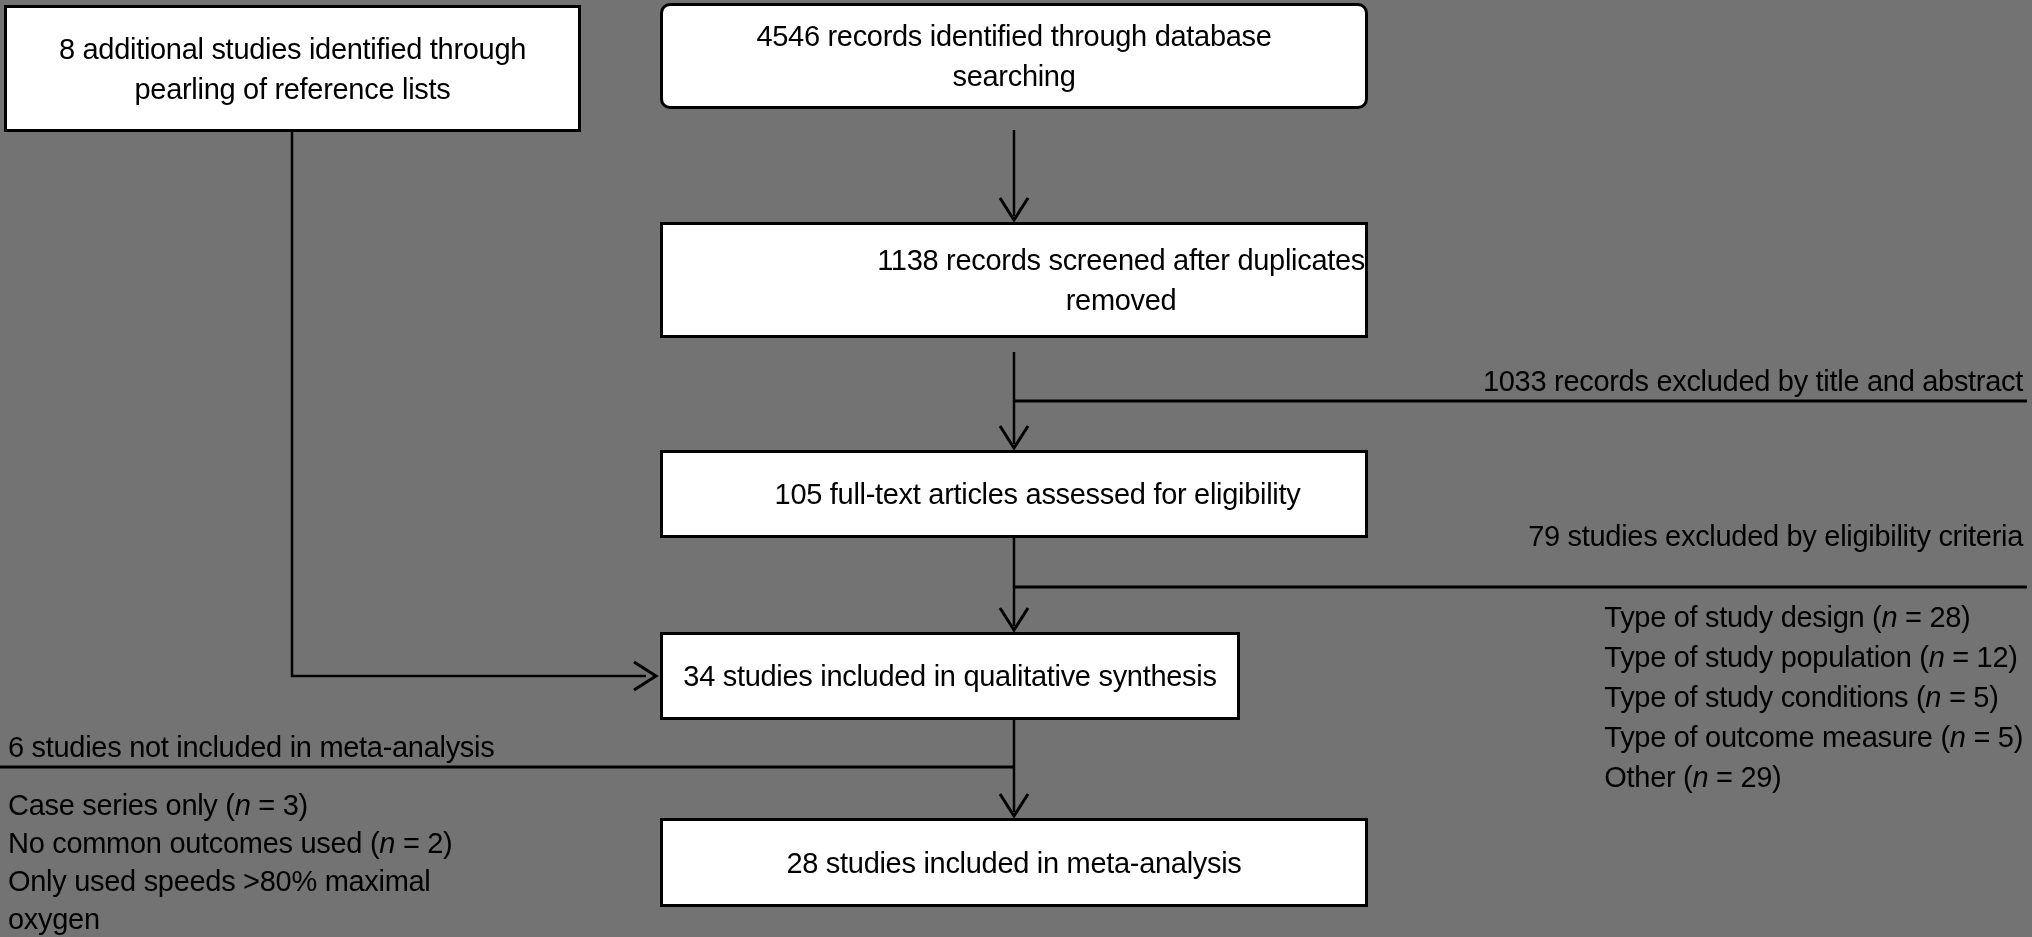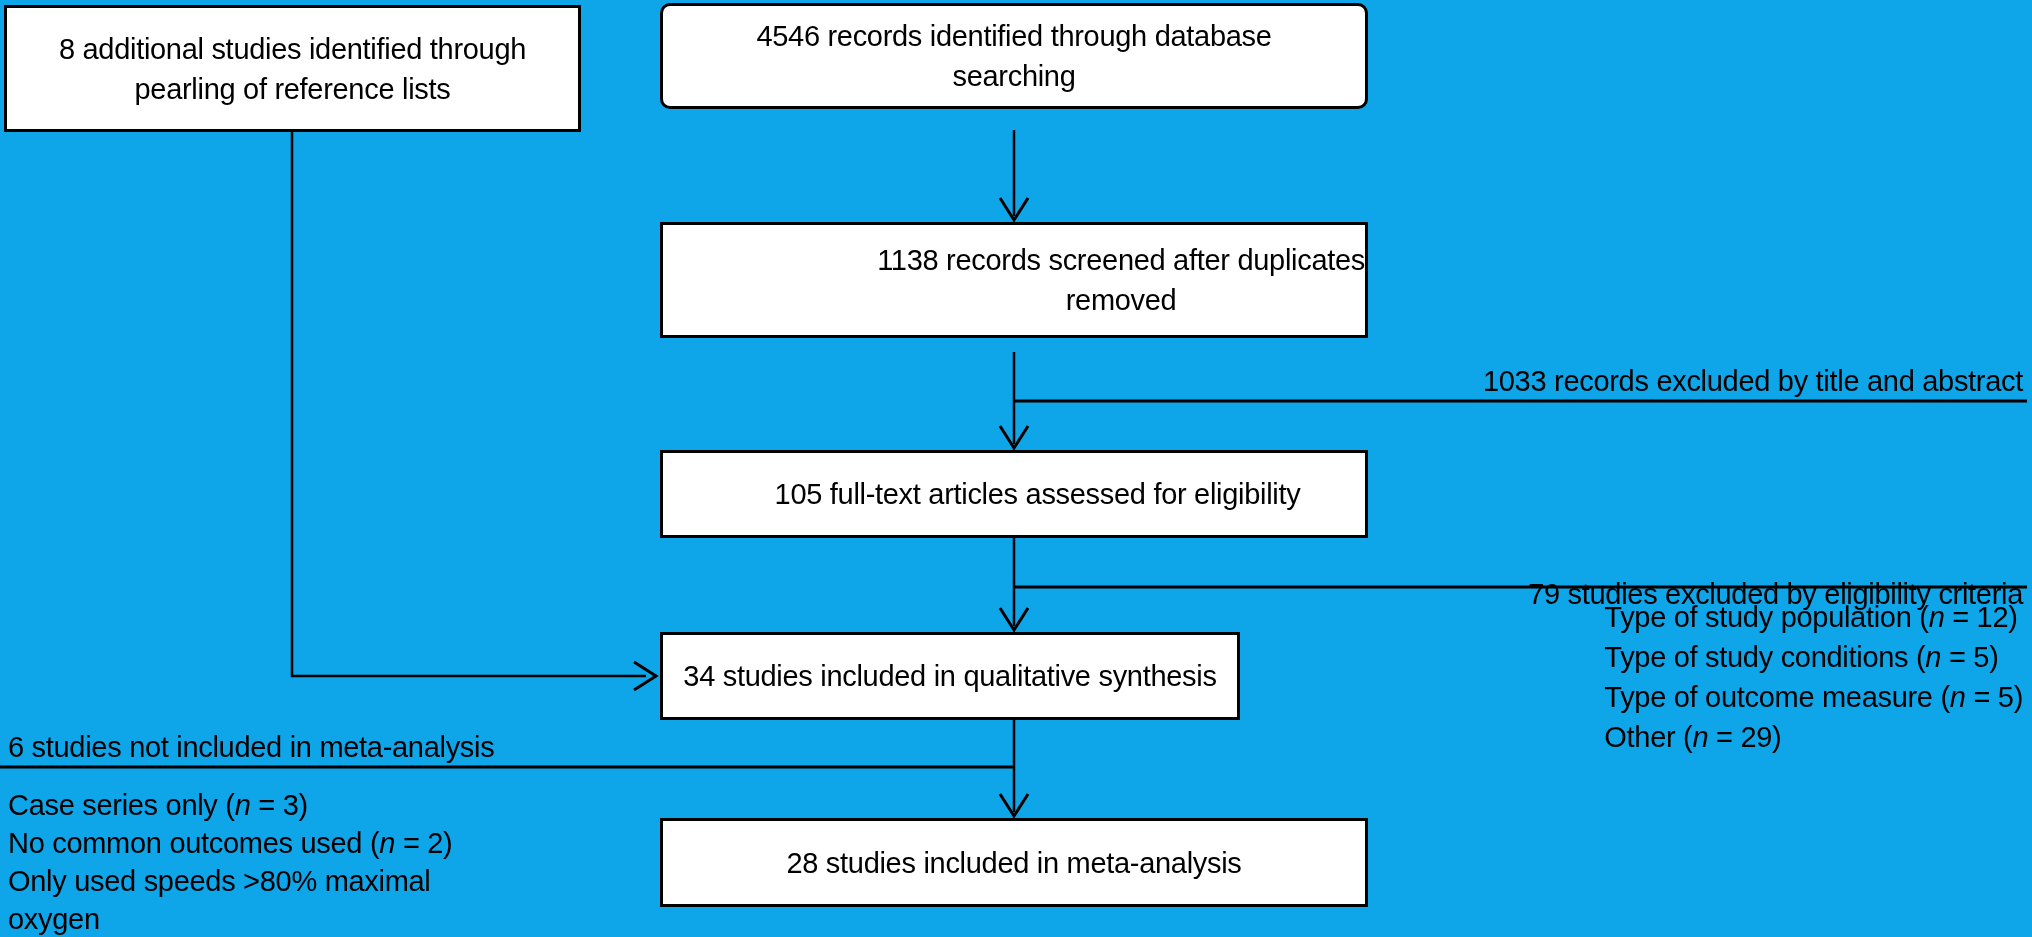--- a/index.html
+++ b/index.html
@@ -1,20 +1,20 @@
 <!DOCTYPE html>
 <html><head>
 <meta charset="utf-8">
 <style>
   html, body { margin: 0; padding: 0; background: #ffffff; }
   .canvas {
     position: relative;
     width: 2032px;
     height: 937px;
-    background: #0ea5e9;
+    background: #737373;
     font-family: "Liberation Sans", sans-serif;
     color: #000000;
     overflow: hidden;
   }
   .overlay {
     position: absolute;
     left: 0; top: 0;
     width: 2032px; height: 937px;
     pointer-events: none;
   }
@@ -41,21 +41,21 @@
 
   .ann {
     position: absolute;
     font-size: 29px;
     line-height: 36px;
     letter-spacing: -0.3px;
     white-space: pre-line;
   }
   .ann-right { text-align: left; }
   .ann-title-abstract   { right: 9px; top: 363px; }
-  .ann-elig-heading     { right: 9px; top: 576px; }
+  .ann-elig-heading     { right: 9px; top: 518px; }
   .ann-elig-items       { right: 9px; top: 597px; line-height: 40px; }
   .ann-meta-heading     { left: 8px;  top: 729px; }
   .ann-meta-items       { left: 8px;  top: 786px; width: 470px; line-height: 38px; }
   .ann i { font-style: italic; }
 </style>
 </head>
 <body>
 
 <div class="canvas">
 
@@ -99,20 +99,20 @@
     <span>34 studies included in qualitative synthesis</span>
   </div>
   <div class="box box-meta-analysis">
     <span>28 studies included in meta-analysis</span>
   </div>
 
   <div class="ann ann-right ann-title-abstract">1033 records excluded by title and abstract</div>
 
   <div class="ann ann-right ann-elig-heading">79 studies excluded by eligibility criteria</div>
 
-  <div class="ann ann-right ann-elig-items"><div>Type of study population (<i>n</i> = 12)</div><div>Type of study conditions (<i>n</i> = 5)</div><div>Type of outcome measure (<i>n</i> = 5)</div><div>Other (<i>n</i> = 29)</div></div>
+  <div class="ann ann-right ann-elig-items"><div>Type of study design (<i>n</i> = 28)</div><div>Type of study population (<i>n</i> = 12)</div><div>Type of study conditions (<i>n</i> = 5)</div><div>Type of outcome measure (<i>n</i> = 5)</div><div>Other (<i>n</i> = 29)</div></div>
 
   <div class="ann ann-meta-heading">6 studies not included in meta-analysis</div>
 
   <div class="ann ann-meta-items"><div>Case series only (<i>n</i> = 3)</div><div>No common outcomes used (<i>n</i> = 2)</div><div>Only used speeds &gt;80% maximal oxygen
 uptake ( = 1)</div></div>
 
 </div>
 
 </body></html>

